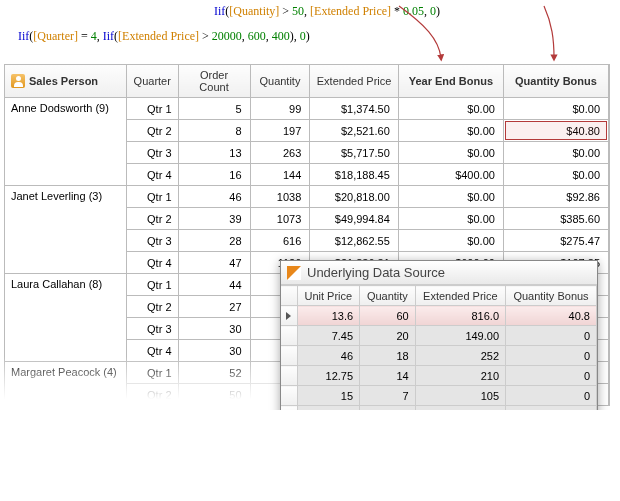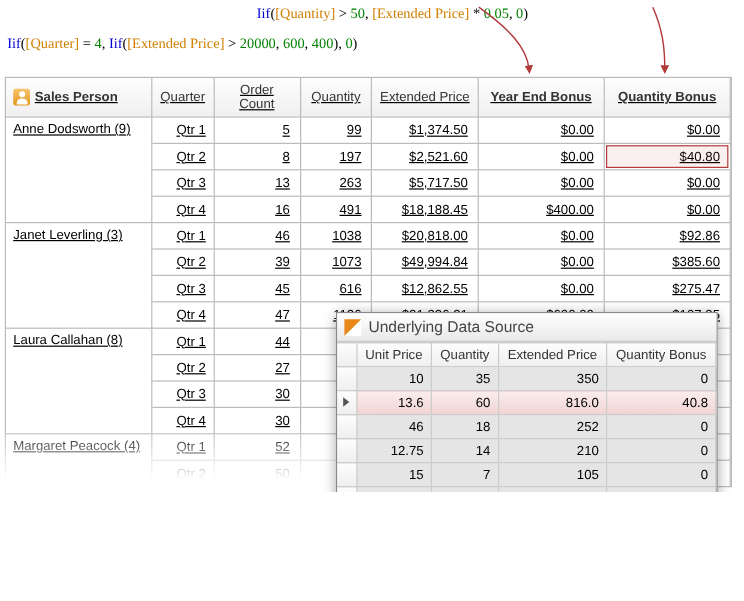--- a/index.html
+++ b/index.html
@@ -11,21 +11,21 @@
     background: #fff;
     width: 620px;
     position: relative;
   }
   .formula {
     font-family: Liberation Serif, serif;
     font-size: 12px;
     white-space: pre;
   }
   .formula-line1 { margin-left: 210px; margin-bottom: 6px; }
-  .formula-line2 { margin-top: 10px; margin-bottom: 6px; margin-left: 2px; }
+  .formula-line2 { margin-top: 10px; margin-bottom: 6px; margin-left: 14px; }
   .kw { color: #0000d0; }
   .field { color: #d08000; }
   .num { color: #008000; }
   .op { color: #000; }
 
   .arrows {
     position: relative;
     height: 12px;
     margin-bottom: 2px;
   }
@@ -35,21 +35,20 @@
     border: 1px solid #bbb;
     border-bottom: none;
     position: relative;
     z-index: 1;
     width: 606px;
   }
   .pivot table {
     border-collapse: collapse;
     width: 100%;
     table-layout: fixed;
-    text-decoration: underline;
   }
   .pivot th, .pivot td {
     border-right: 1px solid #bbb;
     border-bottom: 1px solid #bbb;
     padding: 4px 6px;
     height: 22px;
     background: #fff;
   }
   .pivot th {
     background: linear-gradient(#fdfdfd, #f0f0f0);
@@ -260,21 +259,21 @@
           <td class="qtr">Qtr 3</td>
           <td class="num">13</td>
           <td class="num">263</td>
           <td class="num">$5,717.50</td>
           <td class="num">$0.00</td>
           <td class="num">$0.00</td>
         </tr>
         <tr>
           <td class="qtr">Qtr 4</td>
           <td class="num">16</td>
-          <td class="num">491</td>
+          <td class="num">144</td>
           <td class="num">$18,188.45</td>
           <td class="num">$400.00</td>
           <td class="num">$0.00</td>
         </tr>
         <tr>
           <td class="rowhead" rowspan="4">Janet Leverling (3)</td>
           <td class="qtr">Qtr 1</td>
           <td class="num">46</td>
           <td class="num">1038</td>
           <td class="num">$20,818.00</td>
@@ -284,21 +283,21 @@
         <tr>
           <td class="qtr">Qtr 2</td>
           <td class="num">39</td>
           <td class="num">1073</td>
           <td class="num">$49,994.84</td>
           <td class="num">$0.00</td>
           <td class="num">$385.60</td>
         </tr>
         <tr>
           <td class="qtr">Qtr 3</td>
-          <td class="num">45</td>
+          <td class="num">28</td>
           <td class="num">616</td>
           <td class="num">$12,862.55</td>
           <td class="num">$0.00</td>
           <td class="num">$275.47</td>
         </tr>
         <tr>
           <td class="qtr">Qtr 4</td>
           <td class="num">47</td>
           <td class="num">1126</td>
           <td class="num">$21,836.31</td>
@@ -370,36 +369,36 @@
     <tbody>
         <tr>
       <th class="handle"></th>
       <th>Unit Price</th>
       <th>Quantity</th>
       <th>Extended Price</th>
       <th>Quantity Bonus</th>
     </tr>
     </tbody>
       <tbody id="panel-body">
-        <tr>
-          <td class="handle"></td>
-          <td>10</td>
-          <td>35</td>
-          <td>350</td>
-          <td>0</td>
-        </tr>
         <tr class="sel">
           <td class="handle"><span class="arrow-ind"></span></td>
           <td>13.6</td>
           <td>60</td>
           <td>816.0</td>
           <td>40.8</td>
         </tr>
         <tr>
           <td class="handle"></td>
+          <td>7.45</td>
+          <td>20</td>
+          <td>149.00</td>
+          <td>0</td>
+        </tr>
+        <tr>
+          <td class="handle"></td>
           <td>46</td>
           <td>18</td>
           <td>252</td>
           <td>0</td>
         </tr>
         <tr>
           <td class="handle"></td>
           <td>12.75</td>
           <td>14</td>
           <td>210</td>

